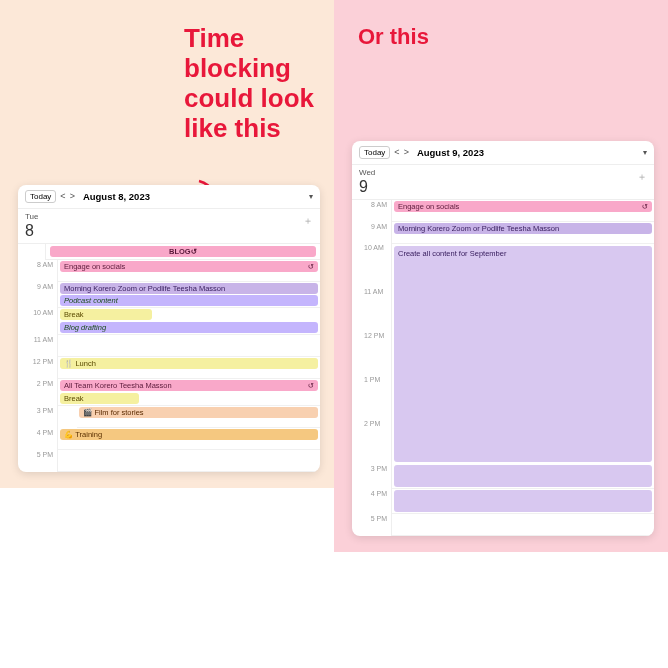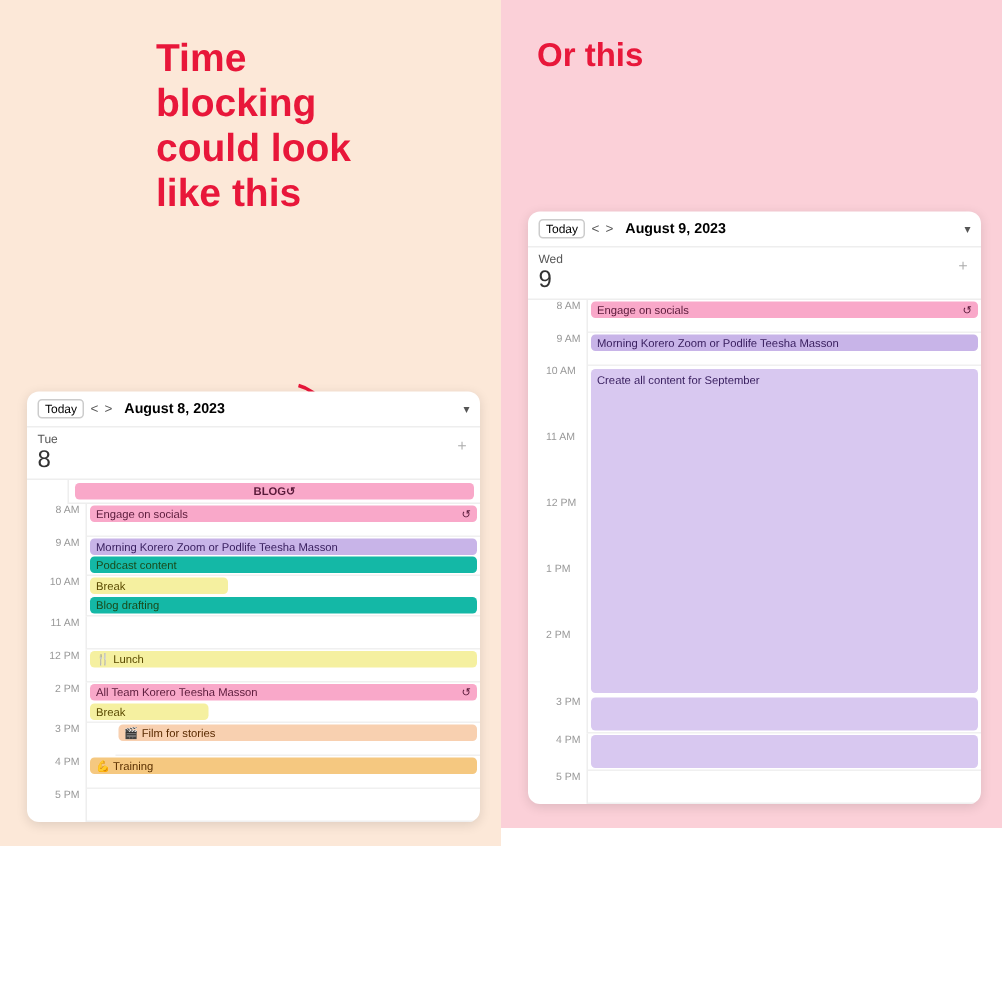--- a/index.html
+++ b/index.html
@@ -5,26 +5,26 @@
     * { box-sizing: border-box; margin: 0; padding: 0; }
     body {
       width: 668px;
       height: 668px;
       display: flex;
       font-family: 'Arial', sans-serif;
       overflow: hidden;
     }
     .left-panel {
       width: 334px;
-      height: 564px;
+      height: 488px;
       background-color: #fce8d8;
       position: relative;
       display: flex;
       flex-direction: column;
-      align-items: center;
+      align-items: flex-end;
       padding: 24px 20px 0 24px;
     }
     .right-panel {
       width: 334px;
       height: 552px;
       background-color: #fbd0d8;
       position: relative;
       display: flex;
       flex-direction: column;
       align-items: flex-start;
@@ -132,21 +132,21 @@
       text-overflow: ellipsis;
       display: flex;
       align-items: center;
       justify-content: space-between;
     }
     .event-full {
       width: calc(100% - 4px);
     }
     .pink-event { background-color: #f9a8c9; color: #5a1a3a; }
     .purple-event { background-color: #c8b4e8; color: #3a2060; }
-    .green-event { background-color: #14b8a6; color: #1a4a1a; }
+    .green-event { background-color: #c4b5fd; color: #1a4a1a; font-style: italic; }
     .yellow-event { background-color: #f5f0a0; color: #5a4a00; }
     .orange-event { background-color: #f5c880; color: #5a3000; }
     .peach-event { background-color: #f8d0b0; color: #5a2a00; }
     .lavender-event { background-color: #d8c8f0; color: #3a2060; }
 
     .all-day-row {
       display: flex;
     }
     .all-day-label {
       width: 28px;

